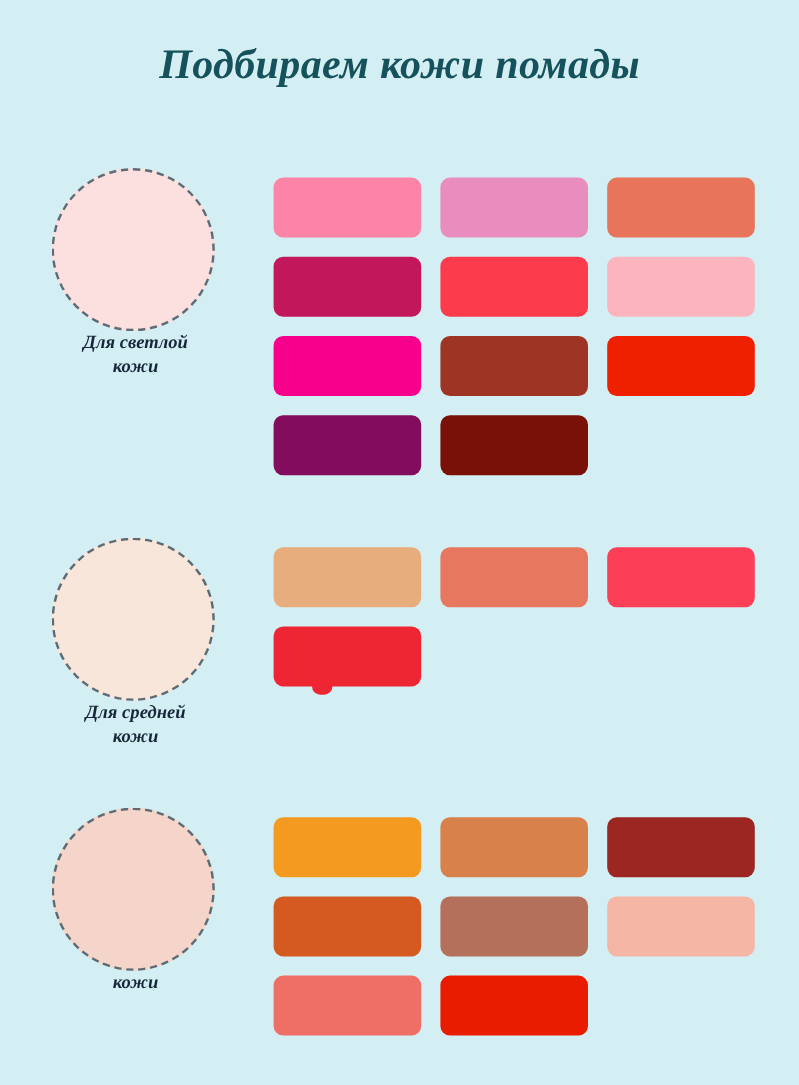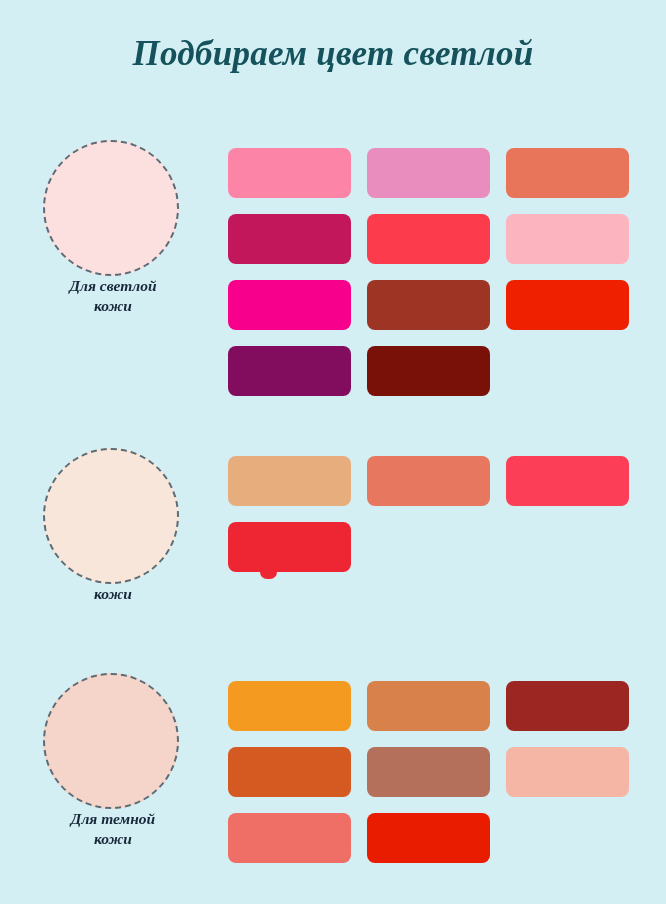--- a/index.html
+++ b/index.html
@@ -91,21 +91,21 @@
     border-bottom-left-radius: 7px;
     border-bottom-right-radius: 7px;
   }
   .swatch.empty {
     background: transparent;
   }
 </style>
 </head>
 <body style="background: rgb(212, 239, 244);">
 
-<div id="page-title" style="color: rgb(21, 82, 92);">Подбираем цвет светлой</div>
+<div id="page-title" style="color: rgb(21, 82, 92);">Подбираем кожи помады</div>
 
 <div class="section" id="section-light">
   <div class="skin-block">
     <div class="skin-circle" style="background: rgb(252, 223, 223); border-color: rgb(93, 107, 117);"></div>
     <div class="skin-label" style="color: rgb(23, 40, 58);">
       <div>Для светлой</div>
       <div>кожи</div>
     </div>
   </div>
   <div class="swatch-grid">
@@ -121,38 +121,38 @@
       <div class="swatch" style="background: rgb(130, 12, 94);"></div>
       <div class="swatch" style="background: rgb(122, 17, 8);"></div>
       <div class="swatch empty"></div>
     </div>
 </div>
 
 <div class="section" id="section-medium">
   <div class="skin-block">
     <div class="skin-circle" style="background: rgb(248, 230, 218); border-color: rgb(93, 107, 117);"></div>
     <div class="skin-label" style="color: rgb(23, 40, 58);">
+      <div>Для средней</div>
       <div>кожи</div>
     </div>
   </div>
   <div class="swatch-grid">
       <div class="swatch" style="background: rgb(232, 173, 125);"></div>
       <div class="swatch" style="background: rgb(232, 119, 95);"></div>
       <div class="swatch" style="background: rgb(252, 62, 86);"></div>
       <div class="swatch has-tail" style="background: rgb(238, 38, 51);"></div>
       <div class="swatch empty"></div>
       <div class="swatch empty"></div>
     </div>
 </div>
 
 <div class="section" id="section-dark">
   <div class="skin-block">
     <div class="skin-circle" style="background: rgb(245, 213, 201); border-color: rgb(93, 107, 117);"></div>
     <div class="skin-label" style="color: rgb(23, 40, 58);">
-      <div>Для темной</div>
       <div>кожи</div>
     </div>
   </div>
   <div class="swatch-grid">
       <div class="swatch" style="background: rgb(245, 154, 32);"></div>
       <div class="swatch" style="background: rgb(217, 129, 75);"></div>
       <div class="swatch" style="background: rgb(155, 38, 34);"></div>
       <div class="swatch" style="background: rgb(212, 90, 33);"></div>
       <div class="swatch" style="background: rgb(180, 112, 91);"></div>
       <div class="swatch" style="background: rgb(245, 182, 166);"></div>

